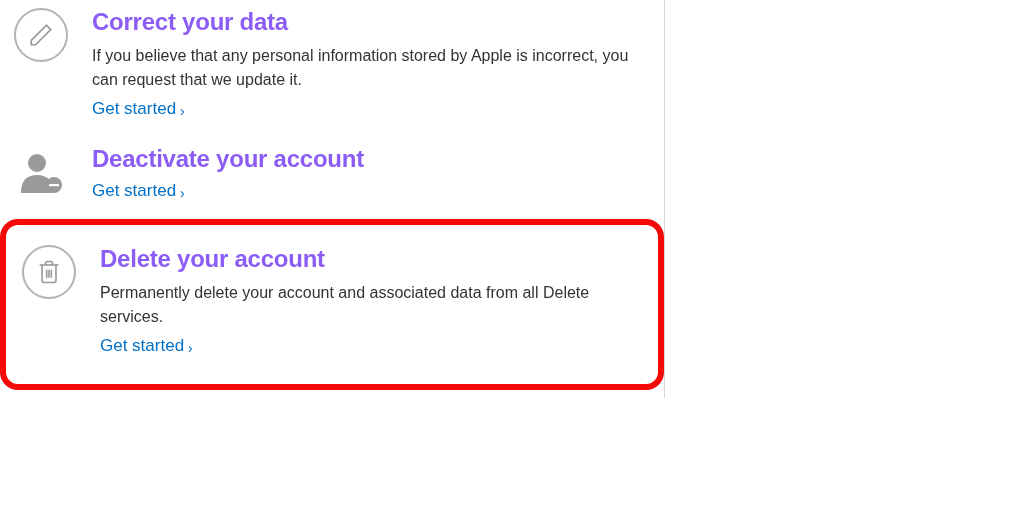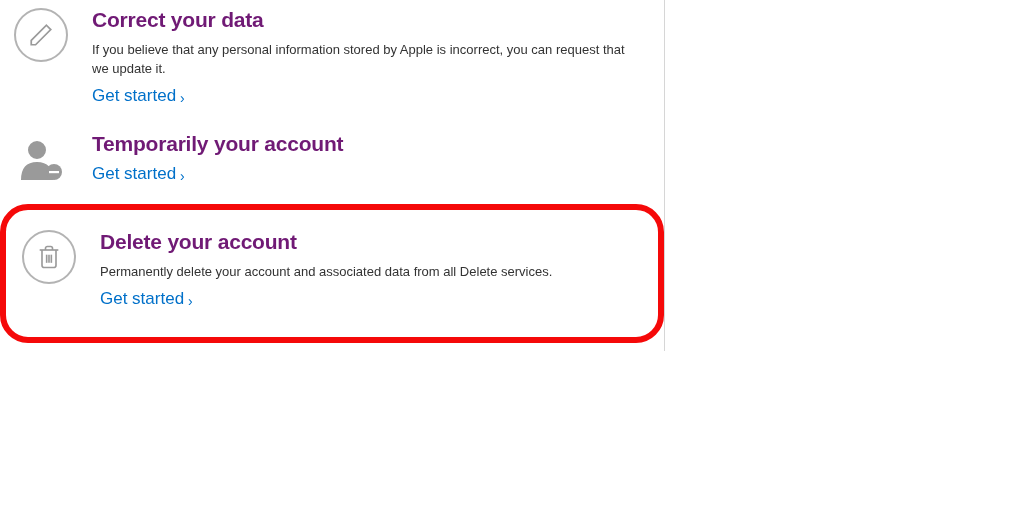--- a/index.html
+++ b/index.html
@@ -38,48 +38,48 @@
       border-radius: 50%;
       display: flex;
       align-items: center;
       justify-content: center;
       color: #9a9a9a;
     }
     .content-cell {
       flex: 1;
     }
     .option-title {
-      font-size: 21px;
+      font-size: 24px;
       font-weight: 600;
-      color: #701a75;
+      color: #8b5cf6;
       margin-bottom: 8px;
       letter-spacing: -0.01em;
     }
     .option-desc {
-      font-size: 13px;
+      font-size: 16px;
       color: #333;
       line-height: 1.47;
       margin-bottom: 8px;
       max-width: 540px;
     }
     .get-started {
       font-size: 17px;
       color: #0070c9;
       text-decoration: none;
       cursor: pointer;
       display: inline-flex;
       align-items: flex-end;
       gap: 4px;
     }
     .get-started .chevron {
       font-size: 14px;
     }
     .highlight-box {
       border: 6px solid #f50909;
-      border-radius: 28px;
+      border-radius: 18px;
       padding: 20px 4px 28px 8px;
       margin-right: 0;
     }
     .highlight-box .option-row {
       padding: 0 8px;
     }
     
     .icon-person {
       width: 54px;
       height: 54px;
@@ -120,21 +120,21 @@
     <div class="icon-cell">
       <div class="icon-person">
         <svg viewBox="0 0 54 54">
           <path d="M23 9 a9 9 0 0 1 9 9 a9 9 0 0 1 -9 9 a9 9 0 0 1 -9 -9 a9 9 0 0 1 9 -9 Z M7 48 Q7 30 23 30 Q39 30 39 48 Z" fill="#9a9a9a"></path>
           <circle cx="40" cy="40" r="8" fill="#9a9a9a"></circle>
           <rect x="35" y="39" width="10" height="2.2" fill="#fff"></rect>
         </svg>
       </div>
     </div>
     <div class="content-cell">
-      <h2 class="option-title">Temporarily your account</h2>
+      <h2 class="option-title">Deactivate your account</h2>
       <a class="get-started">
         <span>Get started</span>
         <span class="chevron">›</span>
       </a>
     </div>
   </div>
 
   <div class="highlight-box">
     <div class="option-row">
       <div class="icon-cell">

